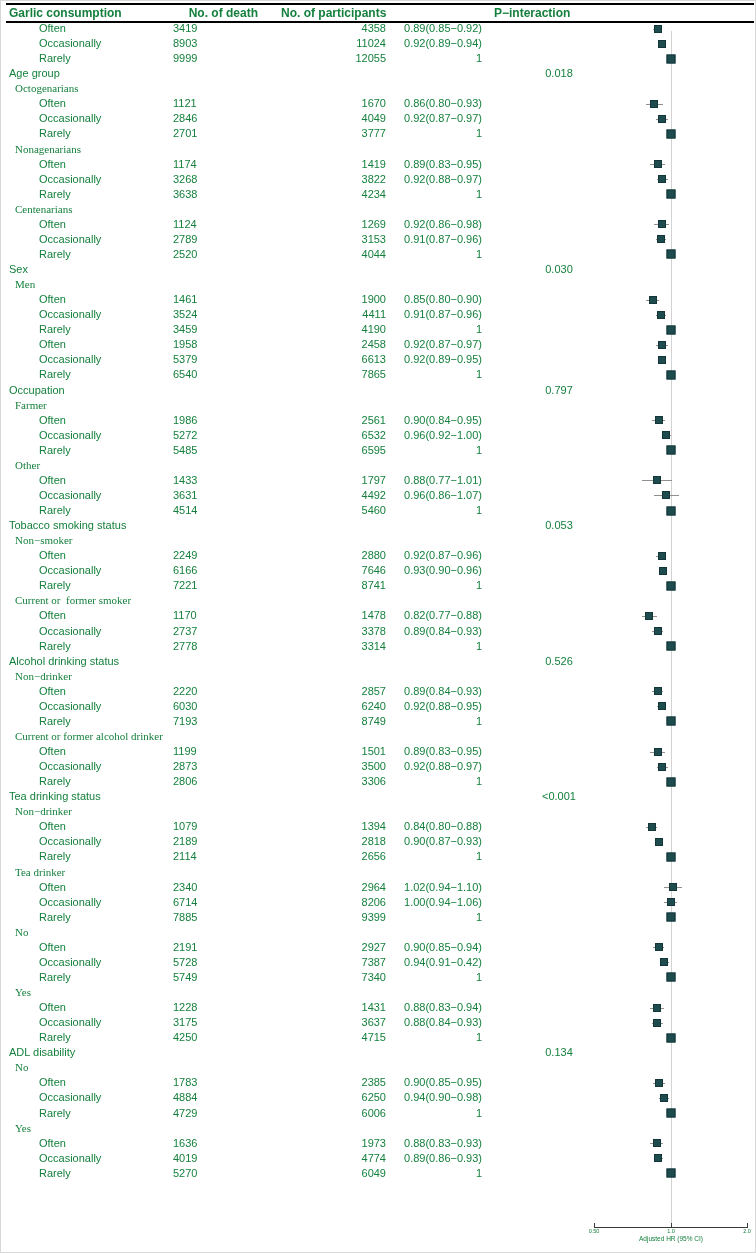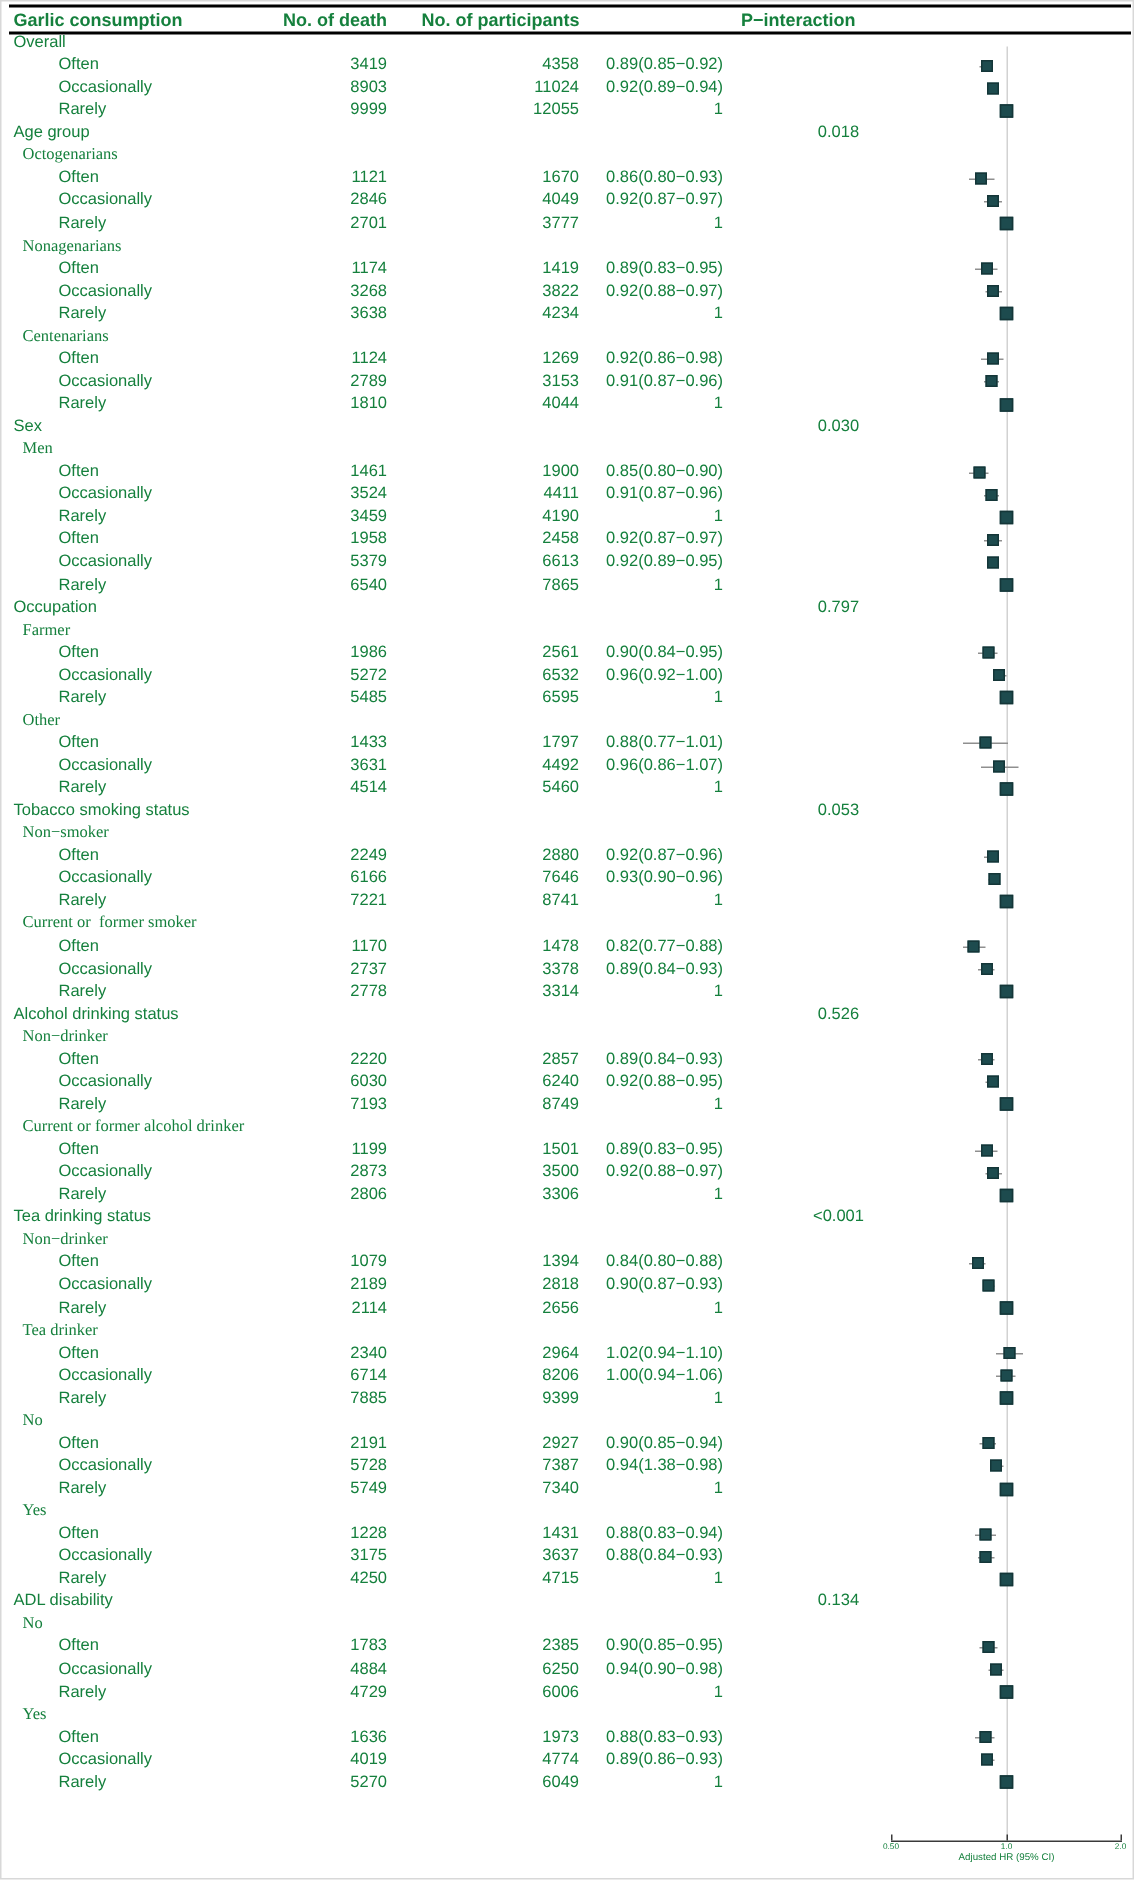--- a/index.html
+++ b/index.html
@@ -15,21 +15,21 @@
   .hcell { position:absolute; top:5px; font-weight:bold; font-size:12px; white-space:nowrap; }
   #h-label { left:8px; }
   #h-death { left:160px; width:97px; text-align:right; }
   #h-part  { left:280px; width:105px; text-align:right; }
   #h-p     { left:493px; width:76px; text-align:center; }
   #refline { position:absolute; left:669.5px; top:30px; height:1196px; width:1px; background:#d2d2d2; }
   #rows { position:absolute; top:20px; left:0; width:756px; }
   .row { position:relative; height:15.078px; font-size:11px; line-height:15.078px; }
   .c-label { position:absolute; white-space:pre; }
   .ind0 { left:8px; } .ind1 { left:14px;font-family:Liberation Serif, serif; } .ind2 { left:38px; }
-  .c-death { position:absolute; left:160px; width:97px;  text-align:right; }
+  .c-death { position:absolute; left:172px; width:97px;  }
   .c-part  { position:absolute; left:280px; width:105px; text-align:right; }
   .c-ci    { position:absolute; left:396px; width:85px;  text-align:right; }
   .c-p     { position:absolute; left:520px; width:76px;  text-align:center; }
   .ci-line { position:absolute; top:50%; height:1px; background:#8f8f8f; }
   .marker  { position:absolute; top:50%; width:8px; height:8px; background:#1d4b4e;
              border:1px solid #143638; transform:translate(-50%,-50%); }
   .marker.ref { width:9px; height:9px; }
   #xline { position:absolute; left:593px; top:1226px; width:154px; height:1px; background:#3a3a3a; }
   .tick  { position:absolute; top:1222px; width:1px; height:4px; background:#3a3a3a; }
   #tick-0 { left:593px; } #tick-1 { left:669.5px; } #tick-2 { left:746px; }
@@ -49,23 +49,20 @@
   <div class="hcell" id="h-death">No. of death</div>
   <div class="hcell" id="h-part">No. of participants</div>
   <div class="hcell" id="h-p">P−interaction</div>
 
   <div class="rule" id="rule-head"></div>
 
   <div id="refline"></div>
 
   <div id="rows">
       <div class="row">
-        <span class="c-label ind0">Overall</span>
-      </div>
-      <div class="row">
         <span class="c-label ind2">Often</span>
         <span class="c-death">3419</span>
         <span class="c-part">4358</span>
         <span class="c-ci">0.89(0.85−0.92)</span>
         <div class="ci-line" style="left: 651.946px; width: 8.79117px;"></div>
         <div class="marker" style="left: 657.055px;"></div>
       </div>
       <div class="row">
         <span class="c-label ind2">Occasionally</span>
         <span class="c-death">8903</span>
@@ -151,21 +148,21 @@
       <div class="row">
         <span class="c-label ind2">Occasionally</span>
         <span class="c-death">2789</span>
         <span class="c-part">3153</span>
         <span class="c-ci">0.91(0.87−0.96)</span>
         <div class="ci-line" style="left: 654.53px; width: 10.9355px;"></div>
         <div class="marker" style="left: 659.523px;"></div>
       </div>
       <div class="row">
         <span class="c-label ind2">Rarely</span>
-        <span class="c-death">1810</span>
+        <span class="c-death">2520</span>
         <span class="c-part">4044</span>
         <span class="c-ci">1</span>
         <div class="marker ref" style="left: 670px;"></div>
       </div>
       <div class="row">
         <span class="c-label ind0">Sex</span>
         <span class="c-p">0.030</span>
       </div>
       <div class="row">
         <span class="c-label ind1">Men</span>
@@ -448,21 +445,21 @@
         <span class="c-death">2191</span>
         <span class="c-part">2927</span>
         <span class="c-ci">0.90(0.85−0.94)</span>
         <div class="ci-line" style="left: 651.946px; width: 11.1802px;"></div>
         <div class="marker" style="left: 658.296px;"></div>
       </div>
       <div class="row">
         <span class="c-label ind2">Occasionally</span>
         <span class="c-death">5728</span>
         <span class="c-part">7387</span>
-        <span class="c-ci">0.94(1.38−0.98)</span>
+        <span class="c-ci">0.94(0.91−0.42)</span>
         <div class="ci-line" style="left: 659.523px; width: 8.23247px;"></div>
         <div class="marker" style="left: 663.126px;"></div>
       </div>
       <div class="row">
         <span class="c-label ind2">Rarely</span>
         <span class="c-death">5749</span>
         <span class="c-part">7340</span>
         <span class="c-ci">1</span>
         <div class="marker ref" style="left: 670px;"></div>
       </div>

